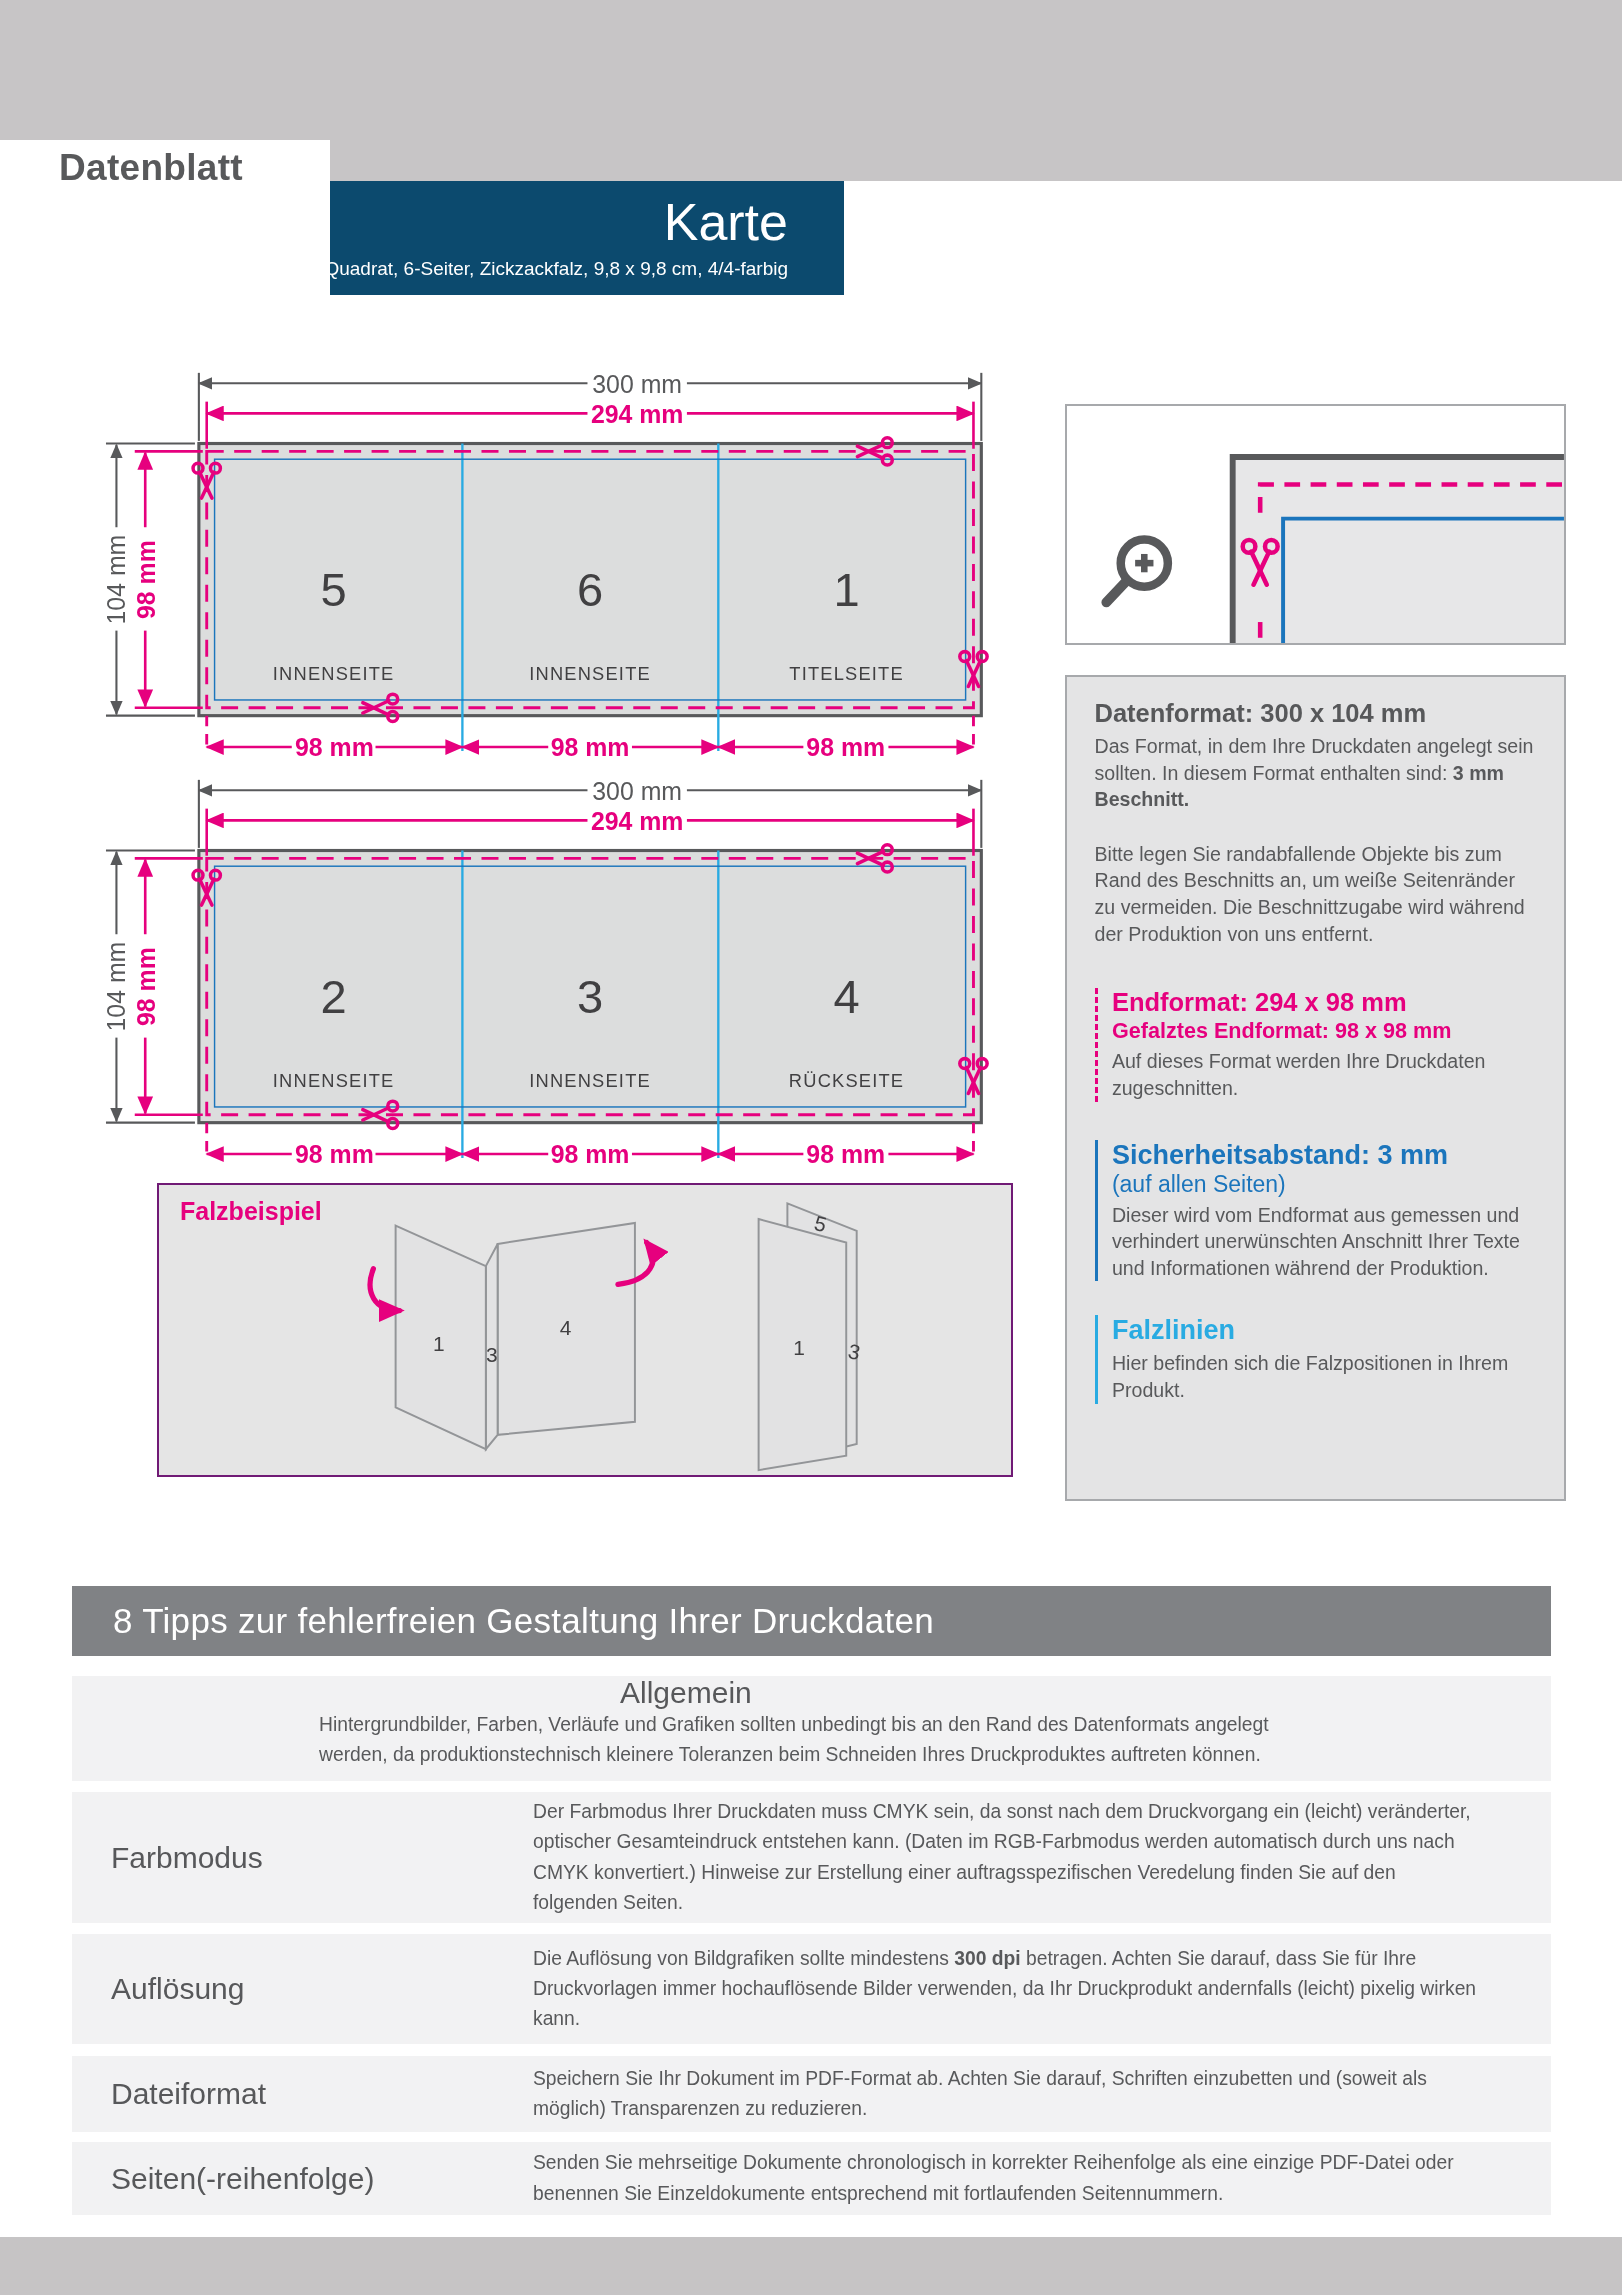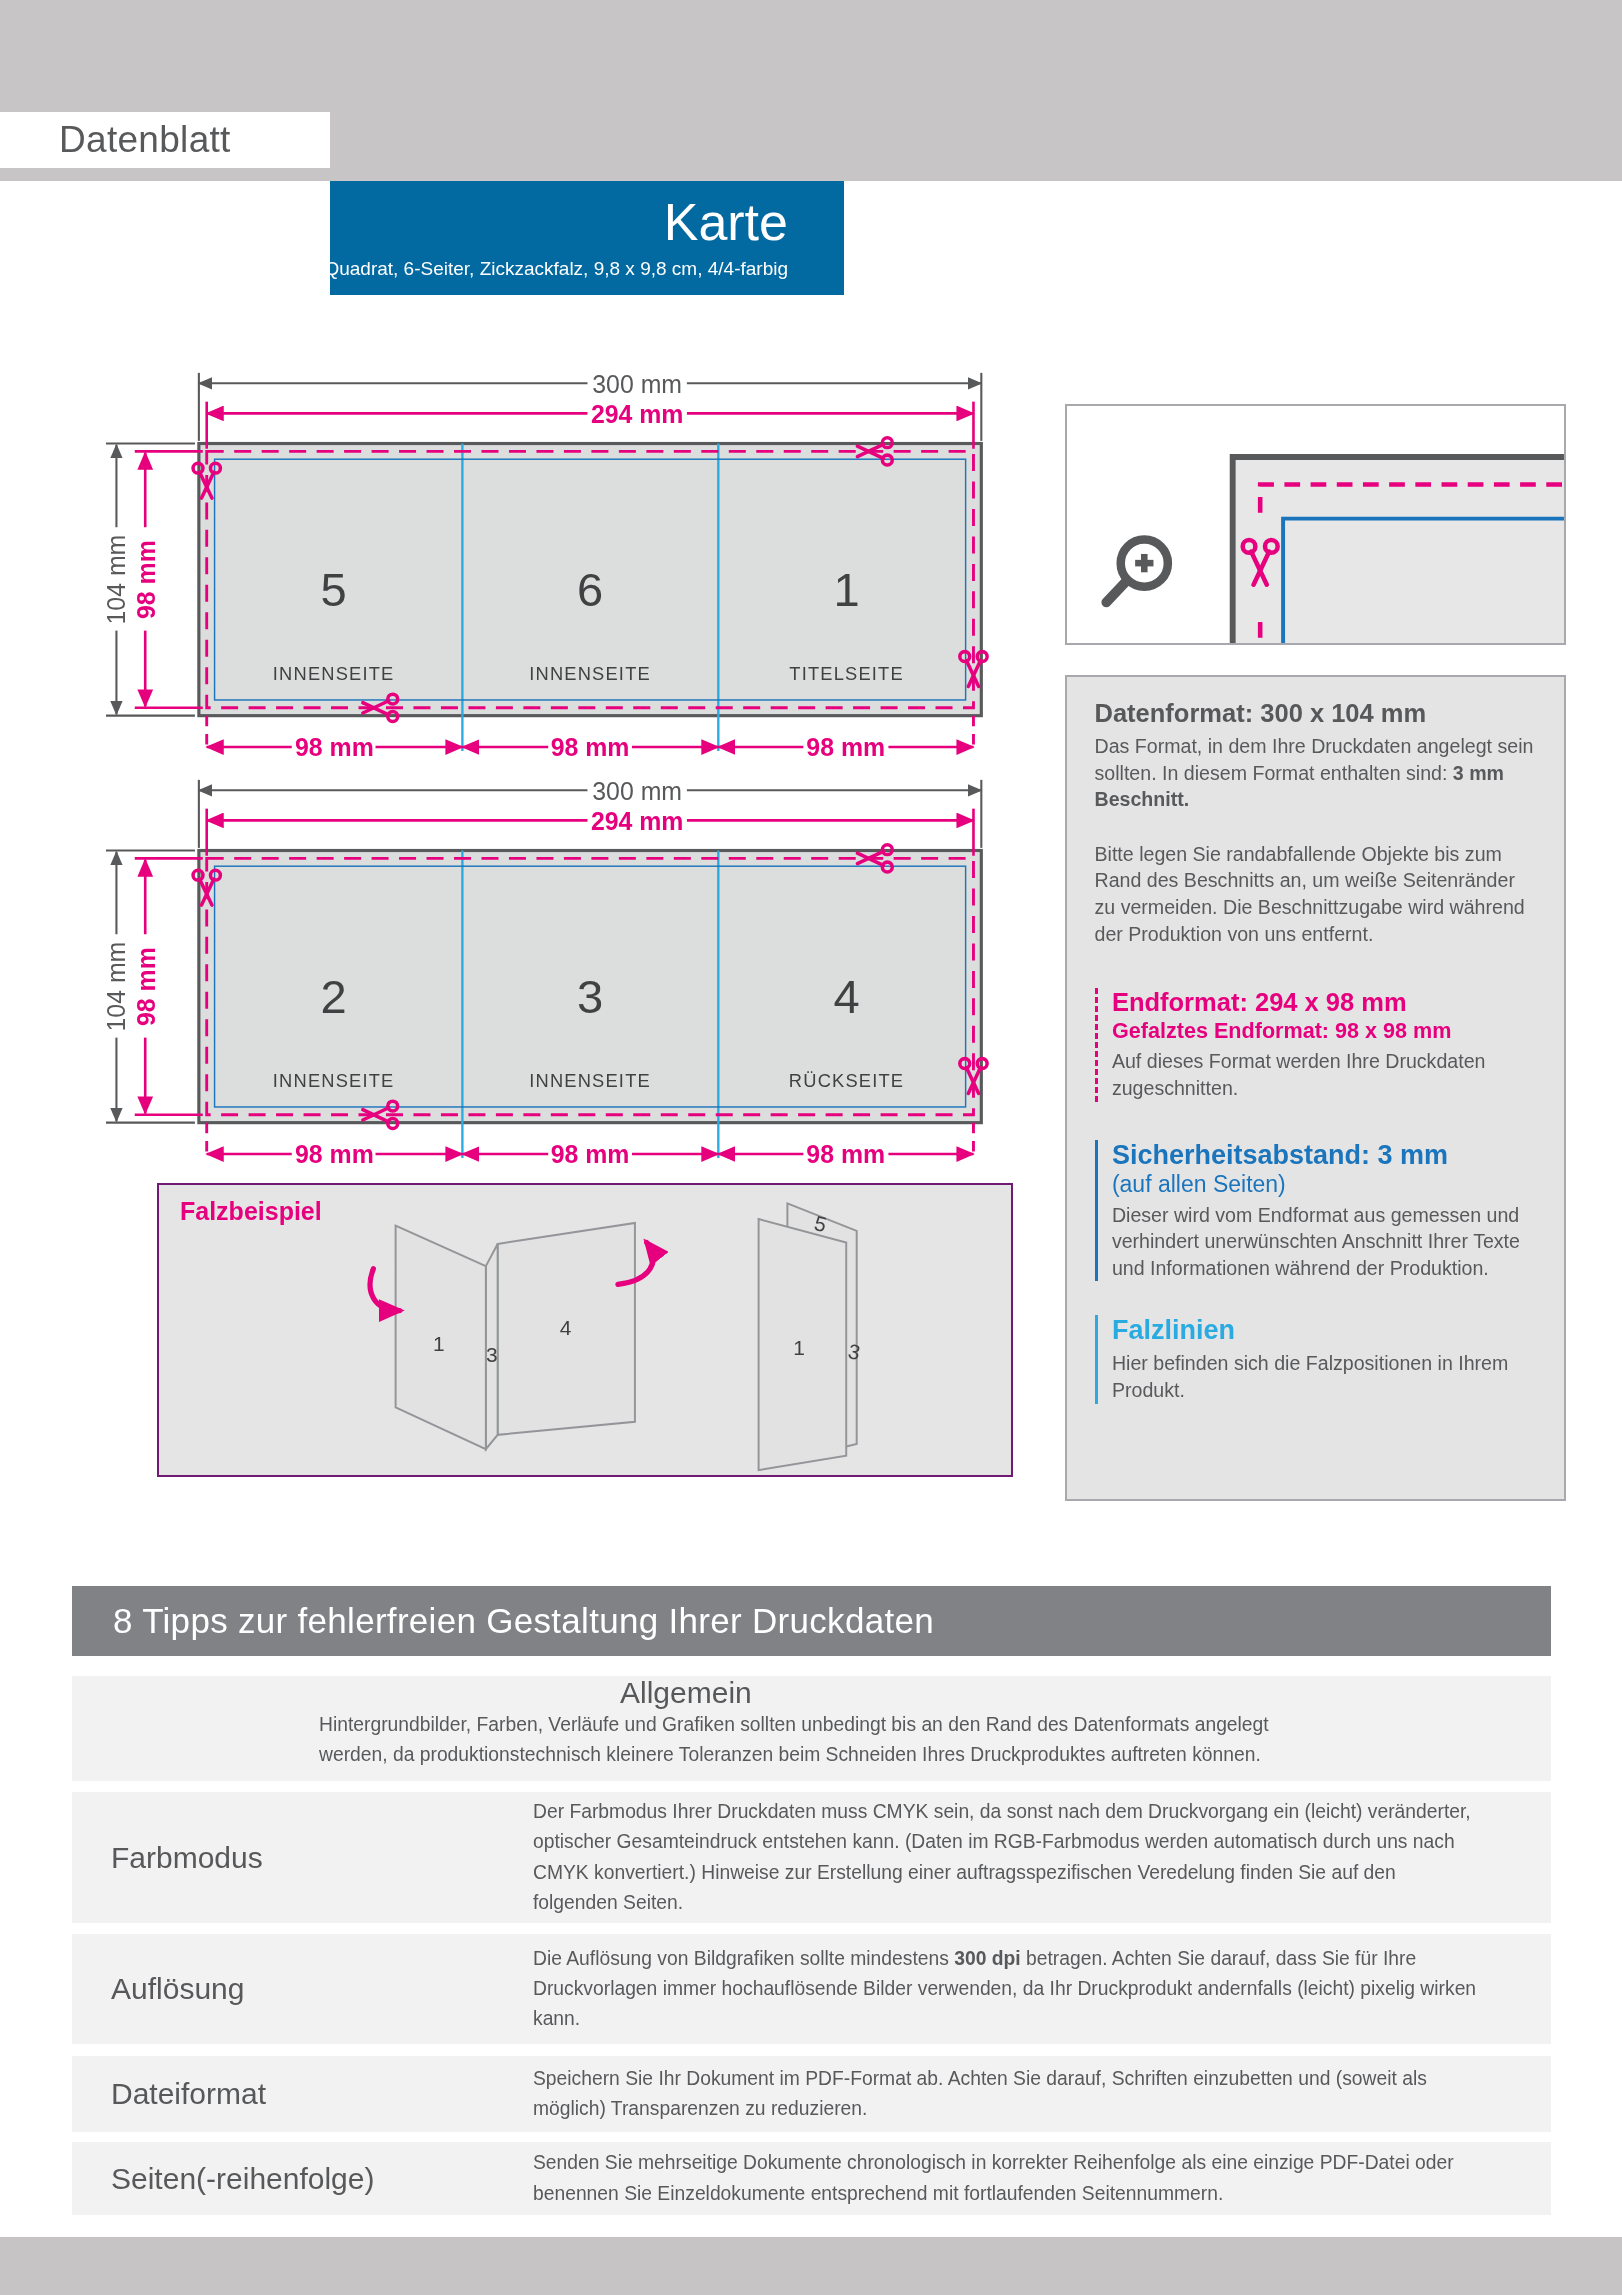--- a/index.html
+++ b/index.html
@@ -1,24 +1,24 @@
 <!DOCTYPE html>
 <html style="font-size:10.5px"><head>
 <meta charset="utf-8">
 <style>
   html,body{margin:0;padding:0;}
   body{font-family:"Liberation Sans",sans-serif;background:#ffffff;}
   .page{position:relative;width:1623px;height:2295px;background:#ffffff;overflow:hidden;}
 
   
   .top-strip{position:absolute;left:0;top:0;width:1623px;height:181px;background:#c7c5c6;}
-  .datenblatt-box{position:absolute;left:0;top:112px;width:330px;height:56px;background:#ffffff;
-    display:flex;align-items:center;}
+  .datenblatt-box{position:absolute;left:0;top:140px;width:330px;height:56px;background:#ffffff;
+    display:flex;align-items:center;font-weight:bold;}
   .datenblatt-box span{padding-left:59px;font-size:37px;color:#58595b;letter-spacing:0.3px;}
-  .karte-bar{position:absolute;left:330px;top:181px;width:514px;height:114px;background:#0369a1;
+  .karte-bar{position:absolute;left:330px;top:181px;width:514px;height:114px;background:#0c4a6e;
     display:flex;flex-direction:column;justify-content:center;align-items:flex-end;padding-right:0;}
   .karte-title{color:#ffffff;font-size:52px;font-weight:400;line-height:1;margin-right:56px;}
   .karte-sub{color:#ffffff;font-size:19px;margin-top:9.2px;margin-right:56px;white-space:nowrap;}
 
   
   .diagram{position:absolute;left:98px;width:924px;height:403px;}
   #diagram-front{top:365px;}
   #diagram-back{top:772px;}
   svg text{font-family:"Liberation Sans",sans-serif;}
   .dim-g{fill:#58595b;font-size:9.5px;}

